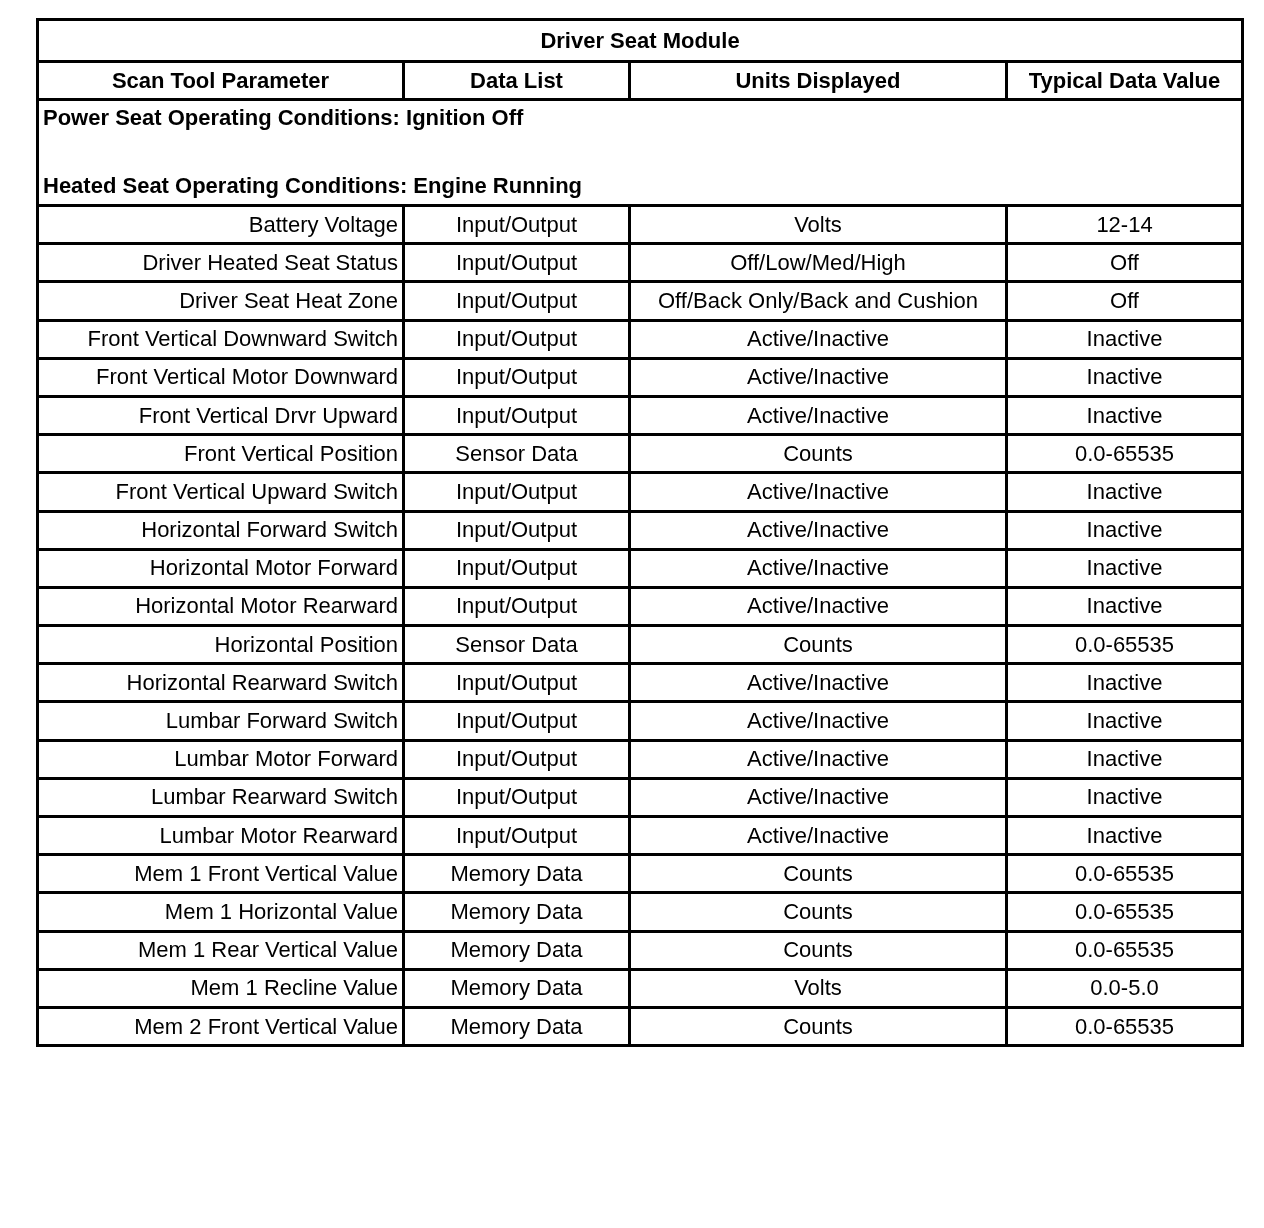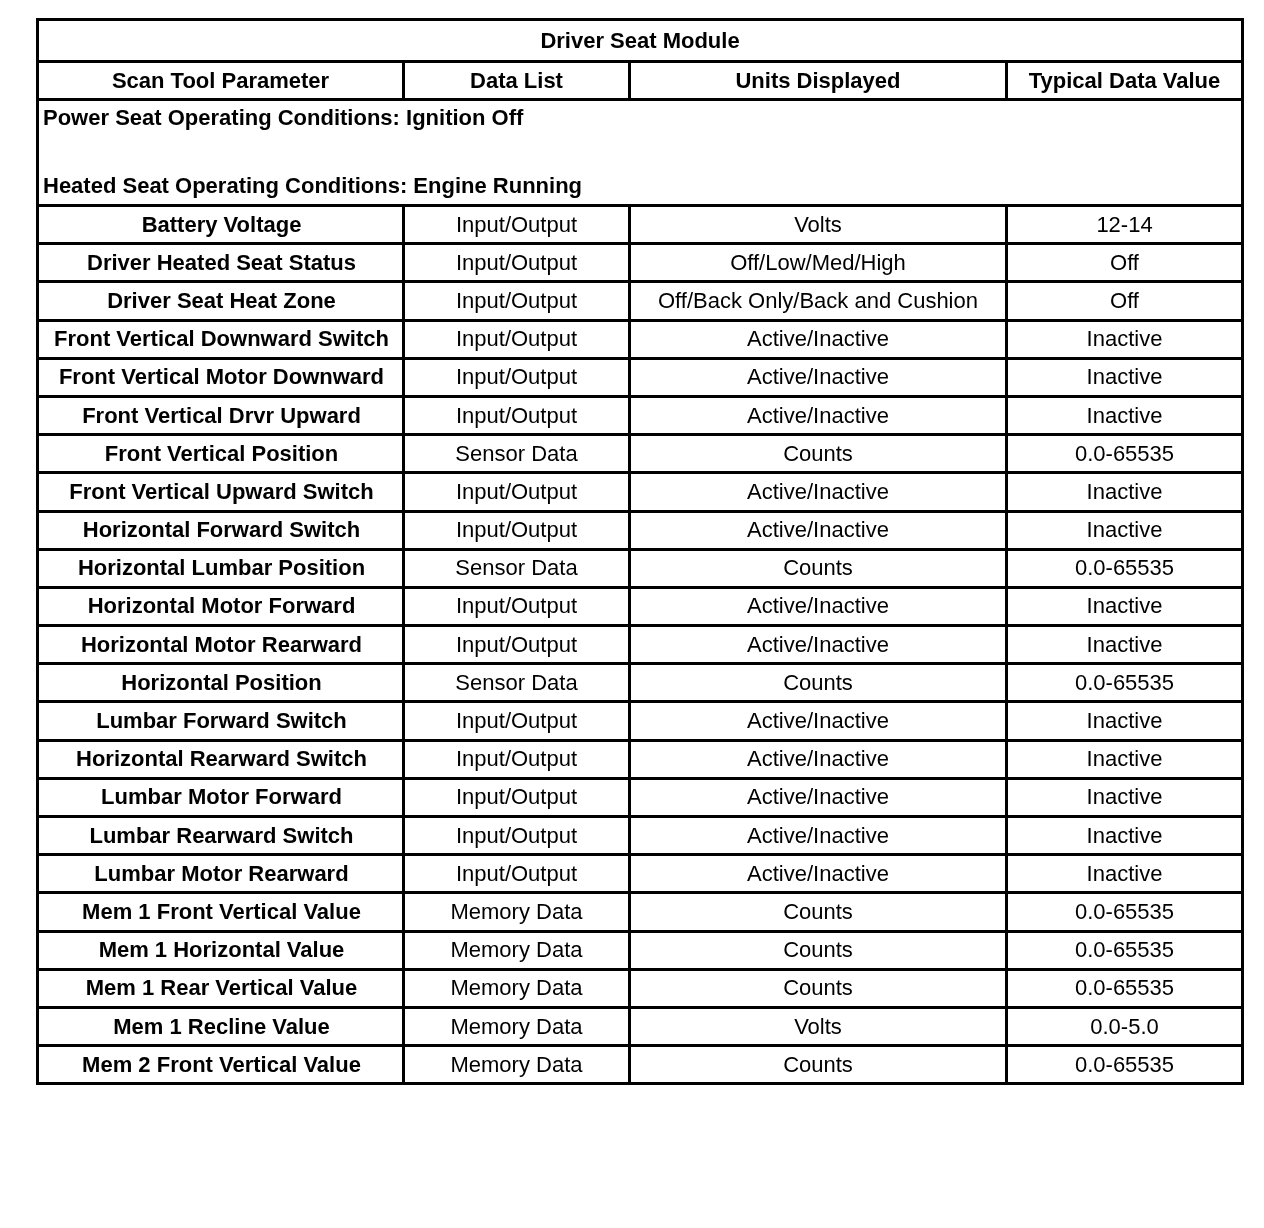--- a/index.html
+++ b/index.html
@@ -8,21 +8,21 @@
   table.grid { position:absolute; left:36px; top:18px; width:1205px;
                border-collapse:collapse; table-layout:fixed; }
   table.grid td, table.grid th { border:3px solid #000; padding:0 4px; font-size:22px;
                white-space:nowrap; overflow:hidden; }
   col.c1 { width:366px; } col.c2 { width:226px; } col.c3 { width:377px; } col.c4 { width:236px; }
   .title-row th { height:39px; font-weight:bold; text-align:center; }
   .header-row th { height:35px; font-weight:bold; text-align:center; }
   .cond-row td { height:103px; font-weight:bold; vertical-align:top; padding-top:6px; padding-left:6px; line-height:34px; }
   .cond-line { display:block; }
   .data-row td { height:35.2px; }
-  .data-row td.p { text-align:center; padding-left:6px;font-weight:bold; }
+  .data-row td.p { text-align:right; padding-left:6px; }
   .data-row td.c { text-align:center; }
 </style>
 </head>
 <body>
 
 <table class="grid">
   <colgroup>
       <col class="c1">
       <col class="c2">
       <col class="c3">
@@ -95,51 +95,45 @@
         <td class="c">Active/Inactive</td>
         <td class="c">Inactive</td>
       </tr>
       <tr class="data-row">
         <td class="p">Horizontal Forward Switch</td>
         <td class="c">Input/Output</td>
         <td class="c">Active/Inactive</td>
         <td class="c">Inactive</td>
       </tr>
       <tr class="data-row">
-        <td class="p">Horizontal Lumbar Position</td>
-        <td class="c">Sensor Data</td>
-        <td class="c">Counts</td>
-        <td class="c">0.0-65535</td>
-      </tr>
-      <tr class="data-row">
         <td class="p">Horizontal Motor Forward</td>
         <td class="c">Input/Output</td>
         <td class="c">Active/Inactive</td>
         <td class="c">Inactive</td>
       </tr>
       <tr class="data-row">
         <td class="p">Horizontal Motor Rearward</td>
         <td class="c">Input/Output</td>
         <td class="c">Active/Inactive</td>
         <td class="c">Inactive</td>
       </tr>
       <tr class="data-row">
         <td class="p">Horizontal Position</td>
         <td class="c">Sensor Data</td>
         <td class="c">Counts</td>
         <td class="c">0.0-65535</td>
       </tr>
       <tr class="data-row">
-        <td class="p">Lumbar Forward Switch</td>
+        <td class="p">Horizontal Rearward Switch</td>
         <td class="c">Input/Output</td>
         <td class="c">Active/Inactive</td>
         <td class="c">Inactive</td>
       </tr>
       <tr class="data-row">
-        <td class="p">Horizontal Rearward Switch</td>
+        <td class="p">Lumbar Forward Switch</td>
         <td class="c">Input/Output</td>
         <td class="c">Active/Inactive</td>
         <td class="c">Inactive</td>
       </tr>
       <tr class="data-row">
         <td class="p">Lumbar Motor Forward</td>
         <td class="c">Input/Output</td>
         <td class="c">Active/Inactive</td>
         <td class="c">Inactive</td>
       </tr>

